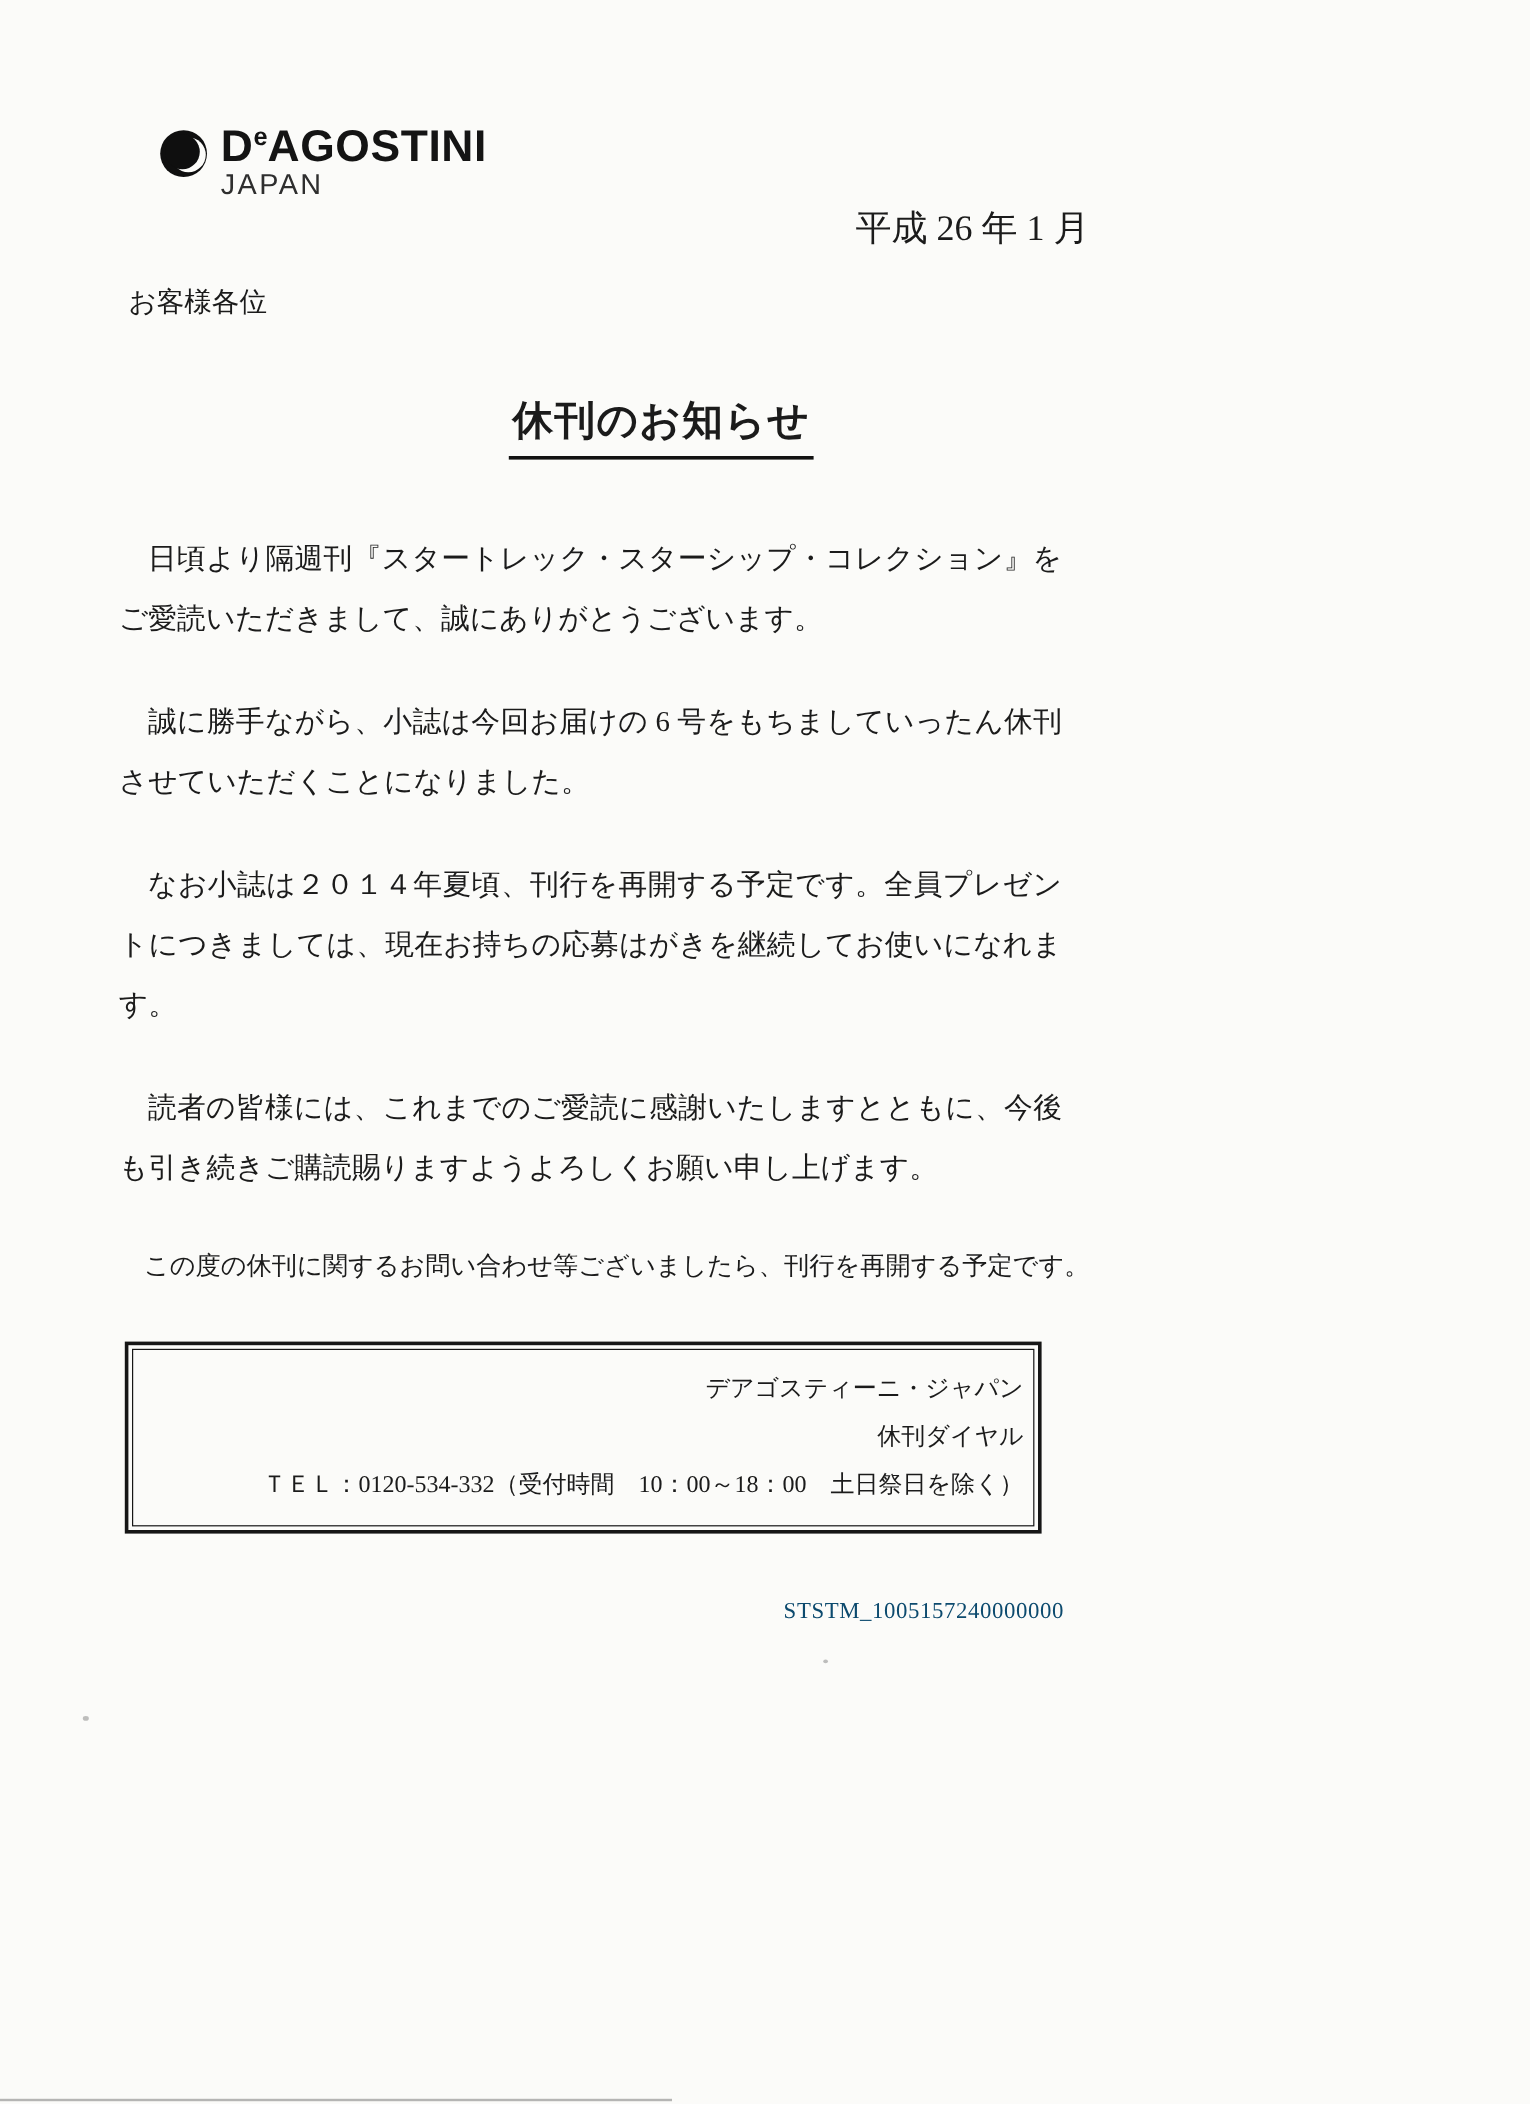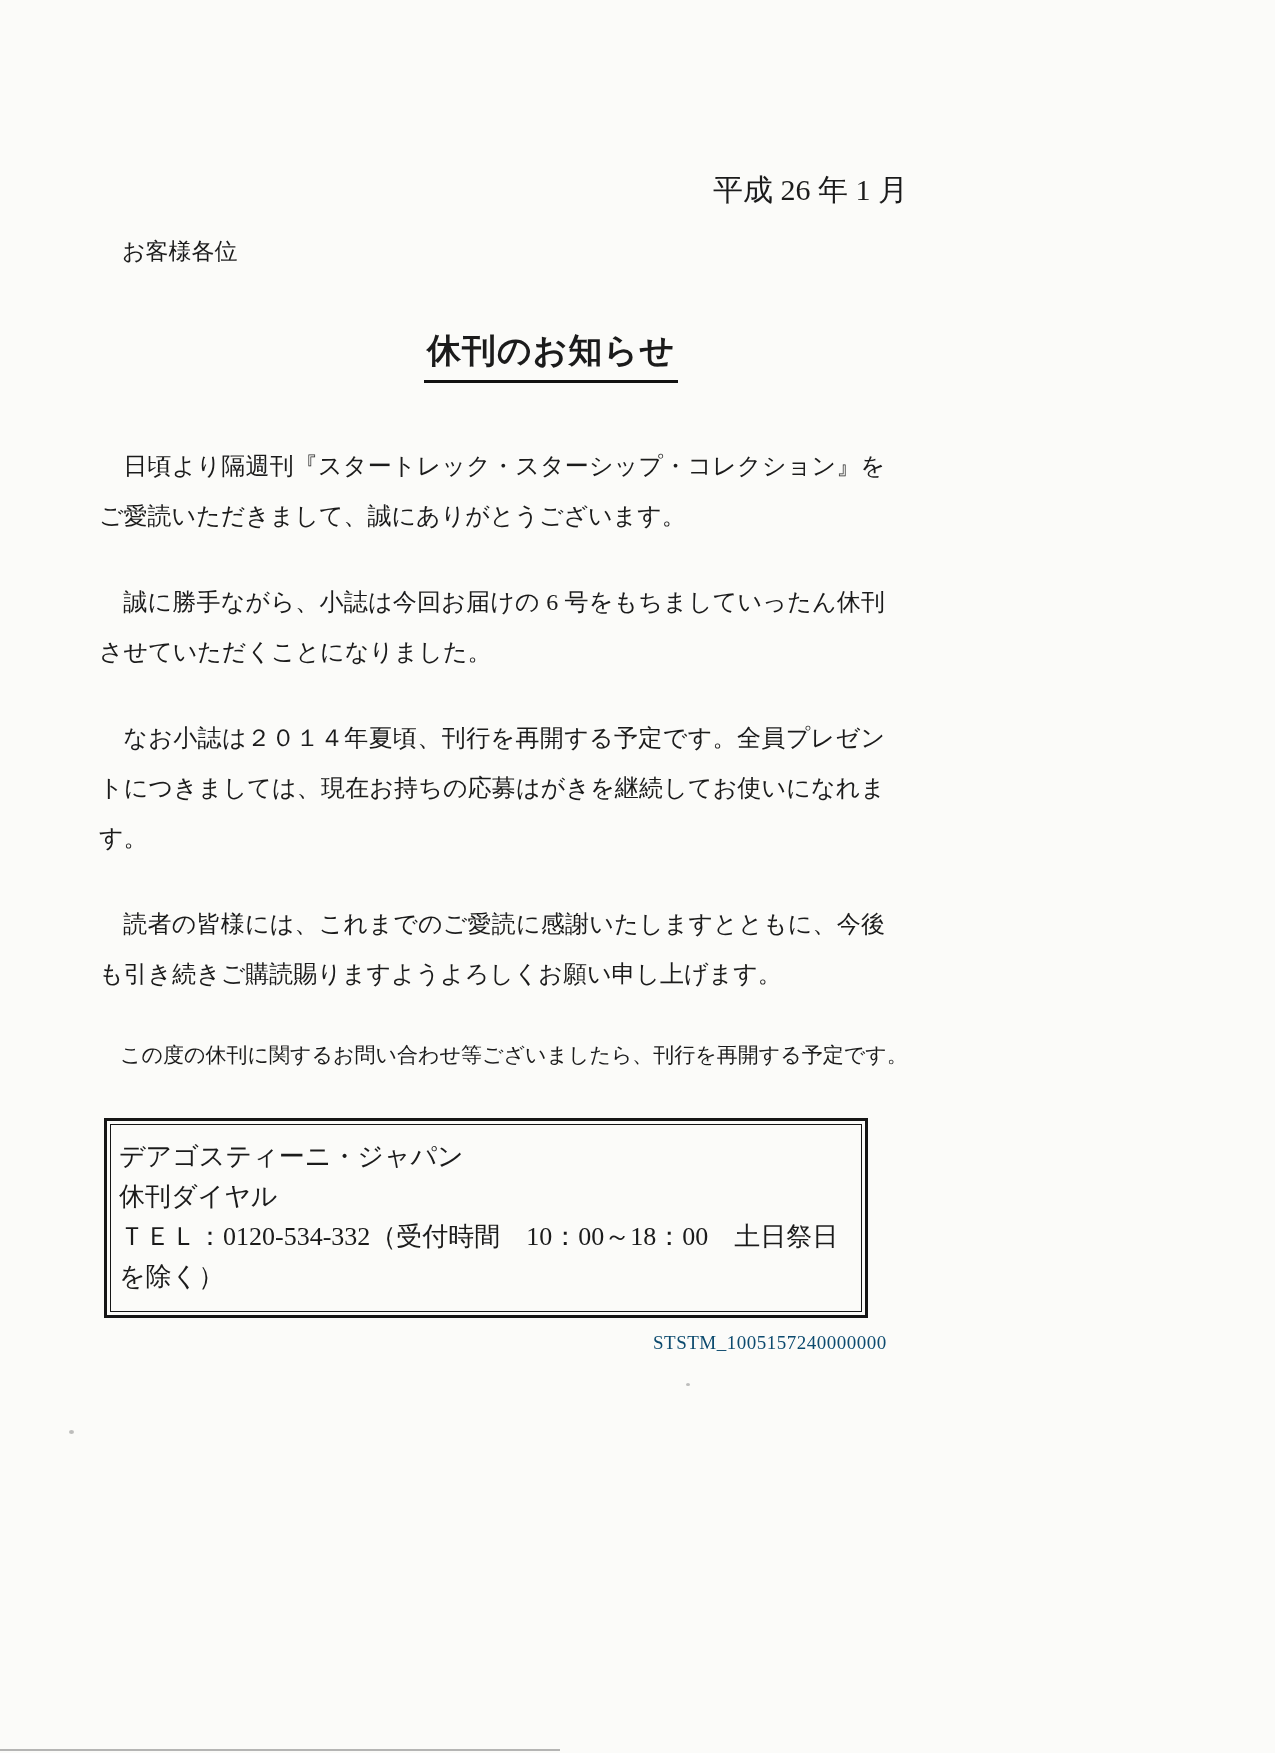--- a/index.html
+++ b/index.html
@@ -20,21 +20,21 @@
     font-weight: bold; font-size: 37px; line-height: 1;
     color: #141414; letter-spacing: 0.5px; white-space: nowrap;
   }
   .brand .sup { font-size: 21px; vertical-align: 13px; letter-spacing: 0; }
   .japan {
     font-size: 24px; font-weight: normal; color: #2e2e2e;
     letter-spacing: 2px; margin-top: 3px; line-height: 1;
   }
 
   .date-line { position: absolute; left: 713px; top: 170px; font-size: 30px; }
-  .salutation { position: absolute; left: 122px; top: 236px; font-size: 23px; text-align: right; }
+  .salutation { position: absolute; left: 107px; top: 236px; font-size: 23px; text-align: right; }
 
   .notice-title {
     position: absolute; left: 424px; top: 328px;
     font-size: 34px; font-weight: bold; letter-spacing: 1px;
     border-bottom: 3px solid #121212; padding: 0 3px 6px 3px;
     white-space: nowrap;
   }
 
   .body-text {
     position: absolute; left: 99px; top: 441px; width: 786px;
@@ -48,39 +48,50 @@
   }
 
   .contact-box {
     position: absolute; left: 104px; top: 1118px; width: 752px;
     border: 3px solid #161616; padding: 3px;
     background: transparent;
   }
   .contact-box-inner {
     border: 1px solid #161616;
     padding: 12px 8px 14px 8px;
-    text-align: left; font-size: 26px; line-height: 40px;
+    text-align: right; font-size: 20px; line-height: 40px;
   }
 
   .document-code {
     position: absolute; left: 653px; top: 1332px;
     font-size: 19px; letter-spacing: 0.5px; color: #0c4a6e;
   }
 
   
   .speck { position: absolute; border-radius: 50%; background: #8a8a8a; opacity: 0.55; }
   .speck-1 { left: 69px; top: 1430px; width: 5px; height: 4px; }
   .speck-2 { left: 686px; top: 1383px; width: 4px; height: 3px; }
   .scan-edge { position: absolute; left: 0; top: 1749px; width: 560px; height: 2px; background: #6f6f6f; opacity: 0.5; }
 </style>
 </head>
 <body>
 
 <div class="page">
 
+  <div class="logo">
+    <svg class="globe" viewBox="0 0 40 40" xmlns="http://www.w3.org/2000/svg" aria-hidden="true">
+      <circle cx="20" cy="20" r="19.5" fill="#0f0f0f"></circle>
+      <circle cx="24" cy="21" r="14.5" fill="#fbfbf9"></circle>
+      <circle cx="19" cy="18.5" r="14.5" fill="#0f0f0f"></circle>
+    </svg>
+    <div class="logo-text">
+      <div class="brand"><span>D</span><span class="sup">e</span><span>AGOSTINI</span></div>
+      <div class="japan">JAPAN</div>
+    </div>
+  </div>
 
   <div class="date-line">平成 26 年 1 月</div>
 
   <div class="salutation">お客様各位</div>
 
   <div class="notice-title">休刊のお知らせ</div>
 
   <div class="body-text">
     <p>　日頃より隔週刊『スタートレック・スターシップ・コレクション』をご愛読いただきまして、誠にありがとうございます。</p>
     <p>　誠に勝手ながら、小誌は今回お届けの 6 号をもちましていったん休刊させていただくことになりました。</p>

